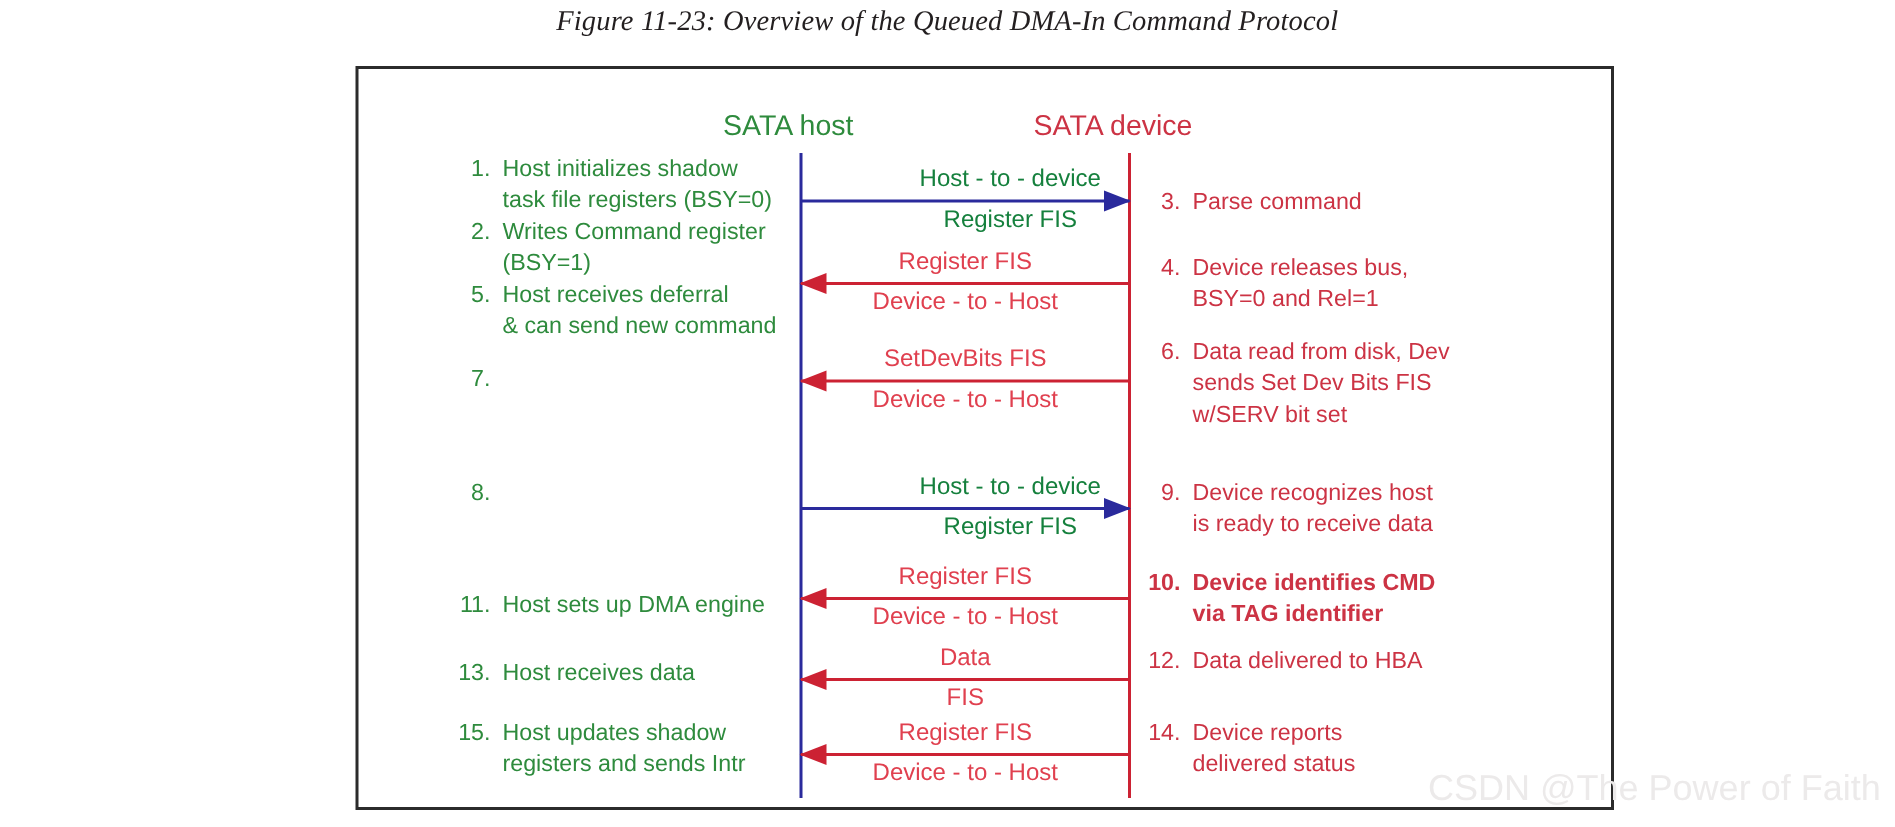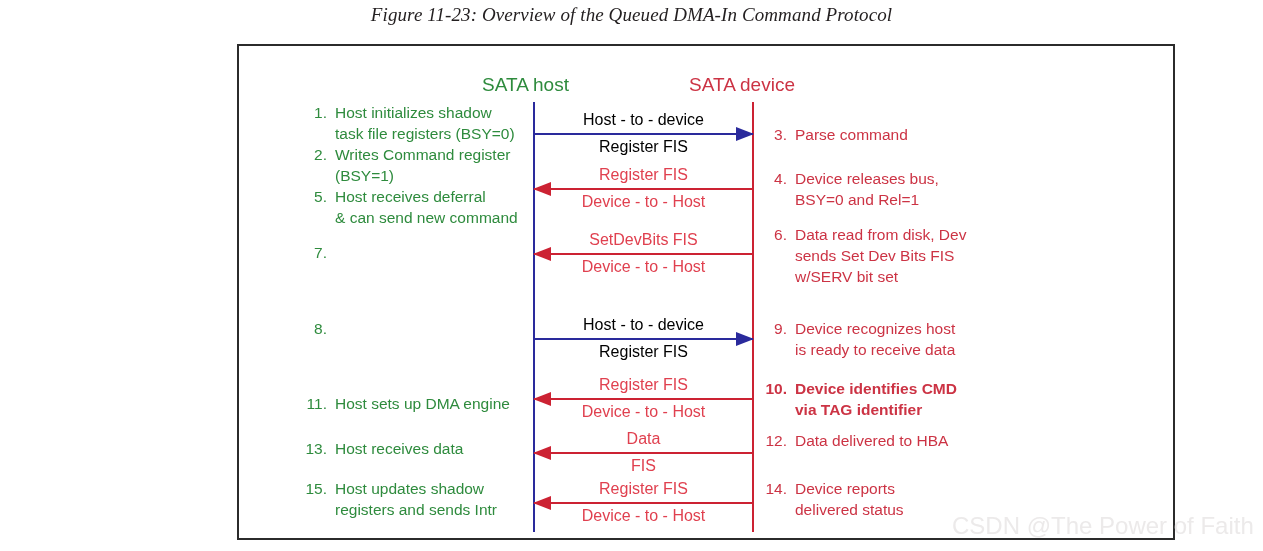--- a/index.html
+++ b/index.html
@@ -28,21 +28,21 @@
     font-size: 19px;
     color: #231f20;
     letter-spacing: 0.1px;
   }
 
   
   #diagram-frame {
     position: absolute;
     left: 237px;
     top: 44px;
-    width: 938px;
+    width: 839px;
     height: 496px;
     border: 2px solid #2b2b2b;
     box-sizing: border-box;
     background: #ffffff;
   }
 
   
   #diagram-canvas {
     position: absolute;
     left: 0;
@@ -155,21 +155,21 @@
     position: absolute;
     left: 0;
     width: 219px;
     text-align: center;
     font-size: 16px;
     white-space: nowrap;
   }
   .msg-label-top { top: -22px; }
   .msg-label-bottom { top: 5px; }
   .dir-right .msg-label-top,
-  .dir-right .msg-label-bottom { color: #000000; }
+  .dir-right .msg-label-bottom { color: #15803d; padding-left: 30px; }
   .dir-left .msg-label-top,
   .dir-left .msg-label-bottom { color: #e0404f; }
 
   
   #watermark {
     position: absolute;
     left: 952px;
     top: 512px;
     font-size: 24px;
     color: #eceaea;

